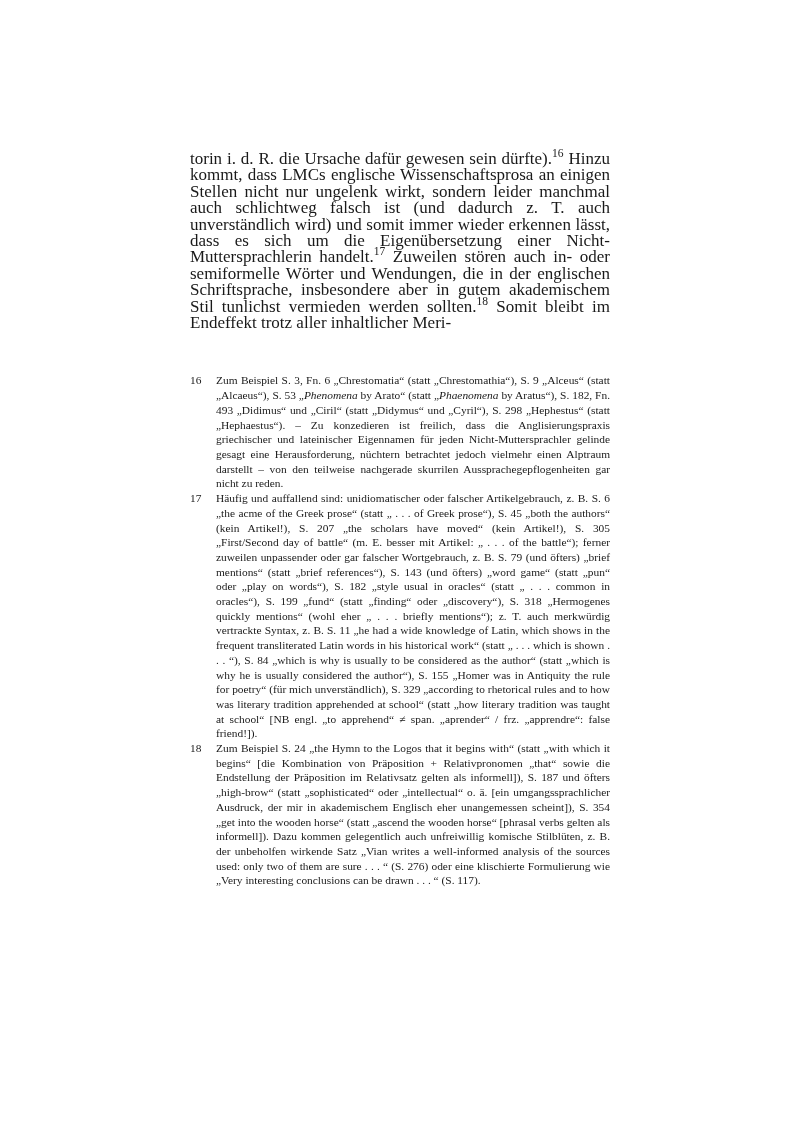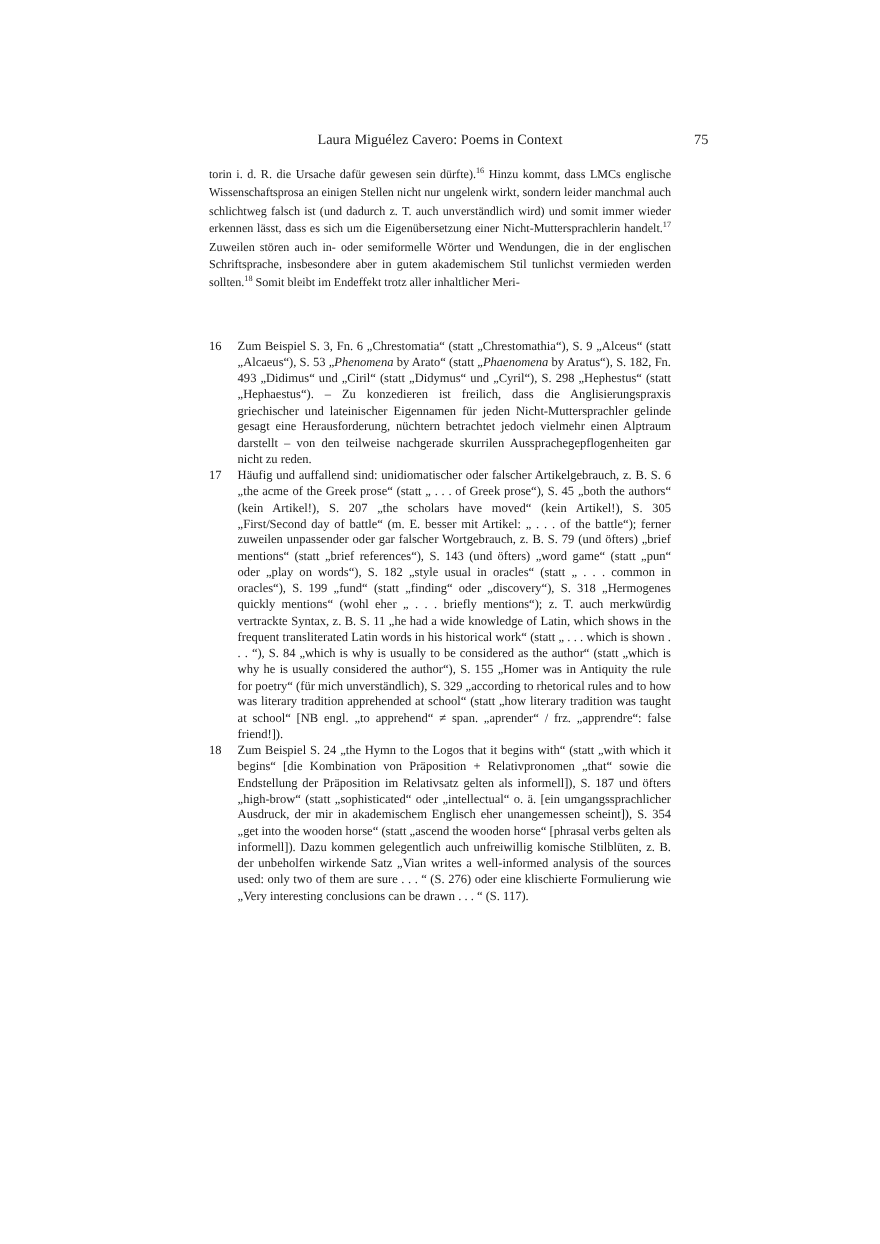--- a/index.html
+++ b/index.html
@@ -31,21 +31,21 @@
     top: 0;
   }
   .text-block {
     position: absolute;
     top: 151px;
     left: 190px;
     width: 420px;
   }
   .body-par {
     margin: 0;
-    font-size: 11px;
+    font-size: 17px;
     line-height: 16.4px;
     text-align: justify;
   }
   sup {
     font-size: 68%;
     line-height: 0;
     vertical-align: super;
   }
   .footnotes {
     margin-top: 42px;
@@ -61,24 +61,20 @@
   .fn-text {
     flex: 1;
     text-align: justify;
   }
 </style>
 </head>
 <body>
 
 <div class="sheet">
 
-  <header class="running-head">
-    <span class="head-title">Laura Miguélez Cavero: Poems in Context</span>
-    <span class="head-page">75</span>
-  </header>
 
   <main class="text-block">
 
     <p class="body-par"><span>torin i. d. R. die Ursache dafür gewesen sein dürfte).</span><sup>16</sup><span> Hinzu kommt, dass LMCs englische Wissenschaftsprosa an einigen Stellen nicht nur ungelenk wirkt, sondern leider manchmal auch schlichtweg falsch ist (und dadurch z. T. auch unverständlich wird) und somit immer wieder erkennen lässt, dass es sich um die Eigenübersetzung einer Nicht-Muttersprachlerin handelt.</span><sup>17</sup><span> Zuweilen stören auch in- oder semiformelle Wörter und Wendungen, die in der englischen Schriftsprache, insbesondere aber in gutem akademischem Stil tunlichst vermieden werden sollten.</span><sup>18</sup><span> Somit bleibt im Endeffekt trotz aller inhaltlicher Meri-</span></p>
 
     <section class="footnotes">
 
       <div class="footnote">
         <span class="fn-num">16</span>
         <div class="fn-text"><span>Zum Beispiel S. 3, Fn. 6 „Chrestomatia“ (statt „Chrestomathia“), S. 9 „Alceus“ (statt „Alcaeus“), S. 53 „</span><i>Phenomena</i><span> by Arato“ (statt „</span><i>Phaenomena</i><span> by Aratus“), S. 182, Fn. 493 „Didimus“ und „Ciril“ (statt „Didymus“ und „Cyril“), S. 298 „Hephestus“ (statt „Hephaestus“). – Zu konzedieren ist freilich, dass die Anglisierungspraxis griechischer und lateinischer Eigennamen für jeden Nicht-Muttersprachler gelinde gesagt eine Herausforderung, nüchtern betrachtet jedoch vielmehr einen Alptraum darstellt – von den teilweise nachgerade skurrilen Aussprachegepflogenheiten gar nicht zu reden.</span></div>

